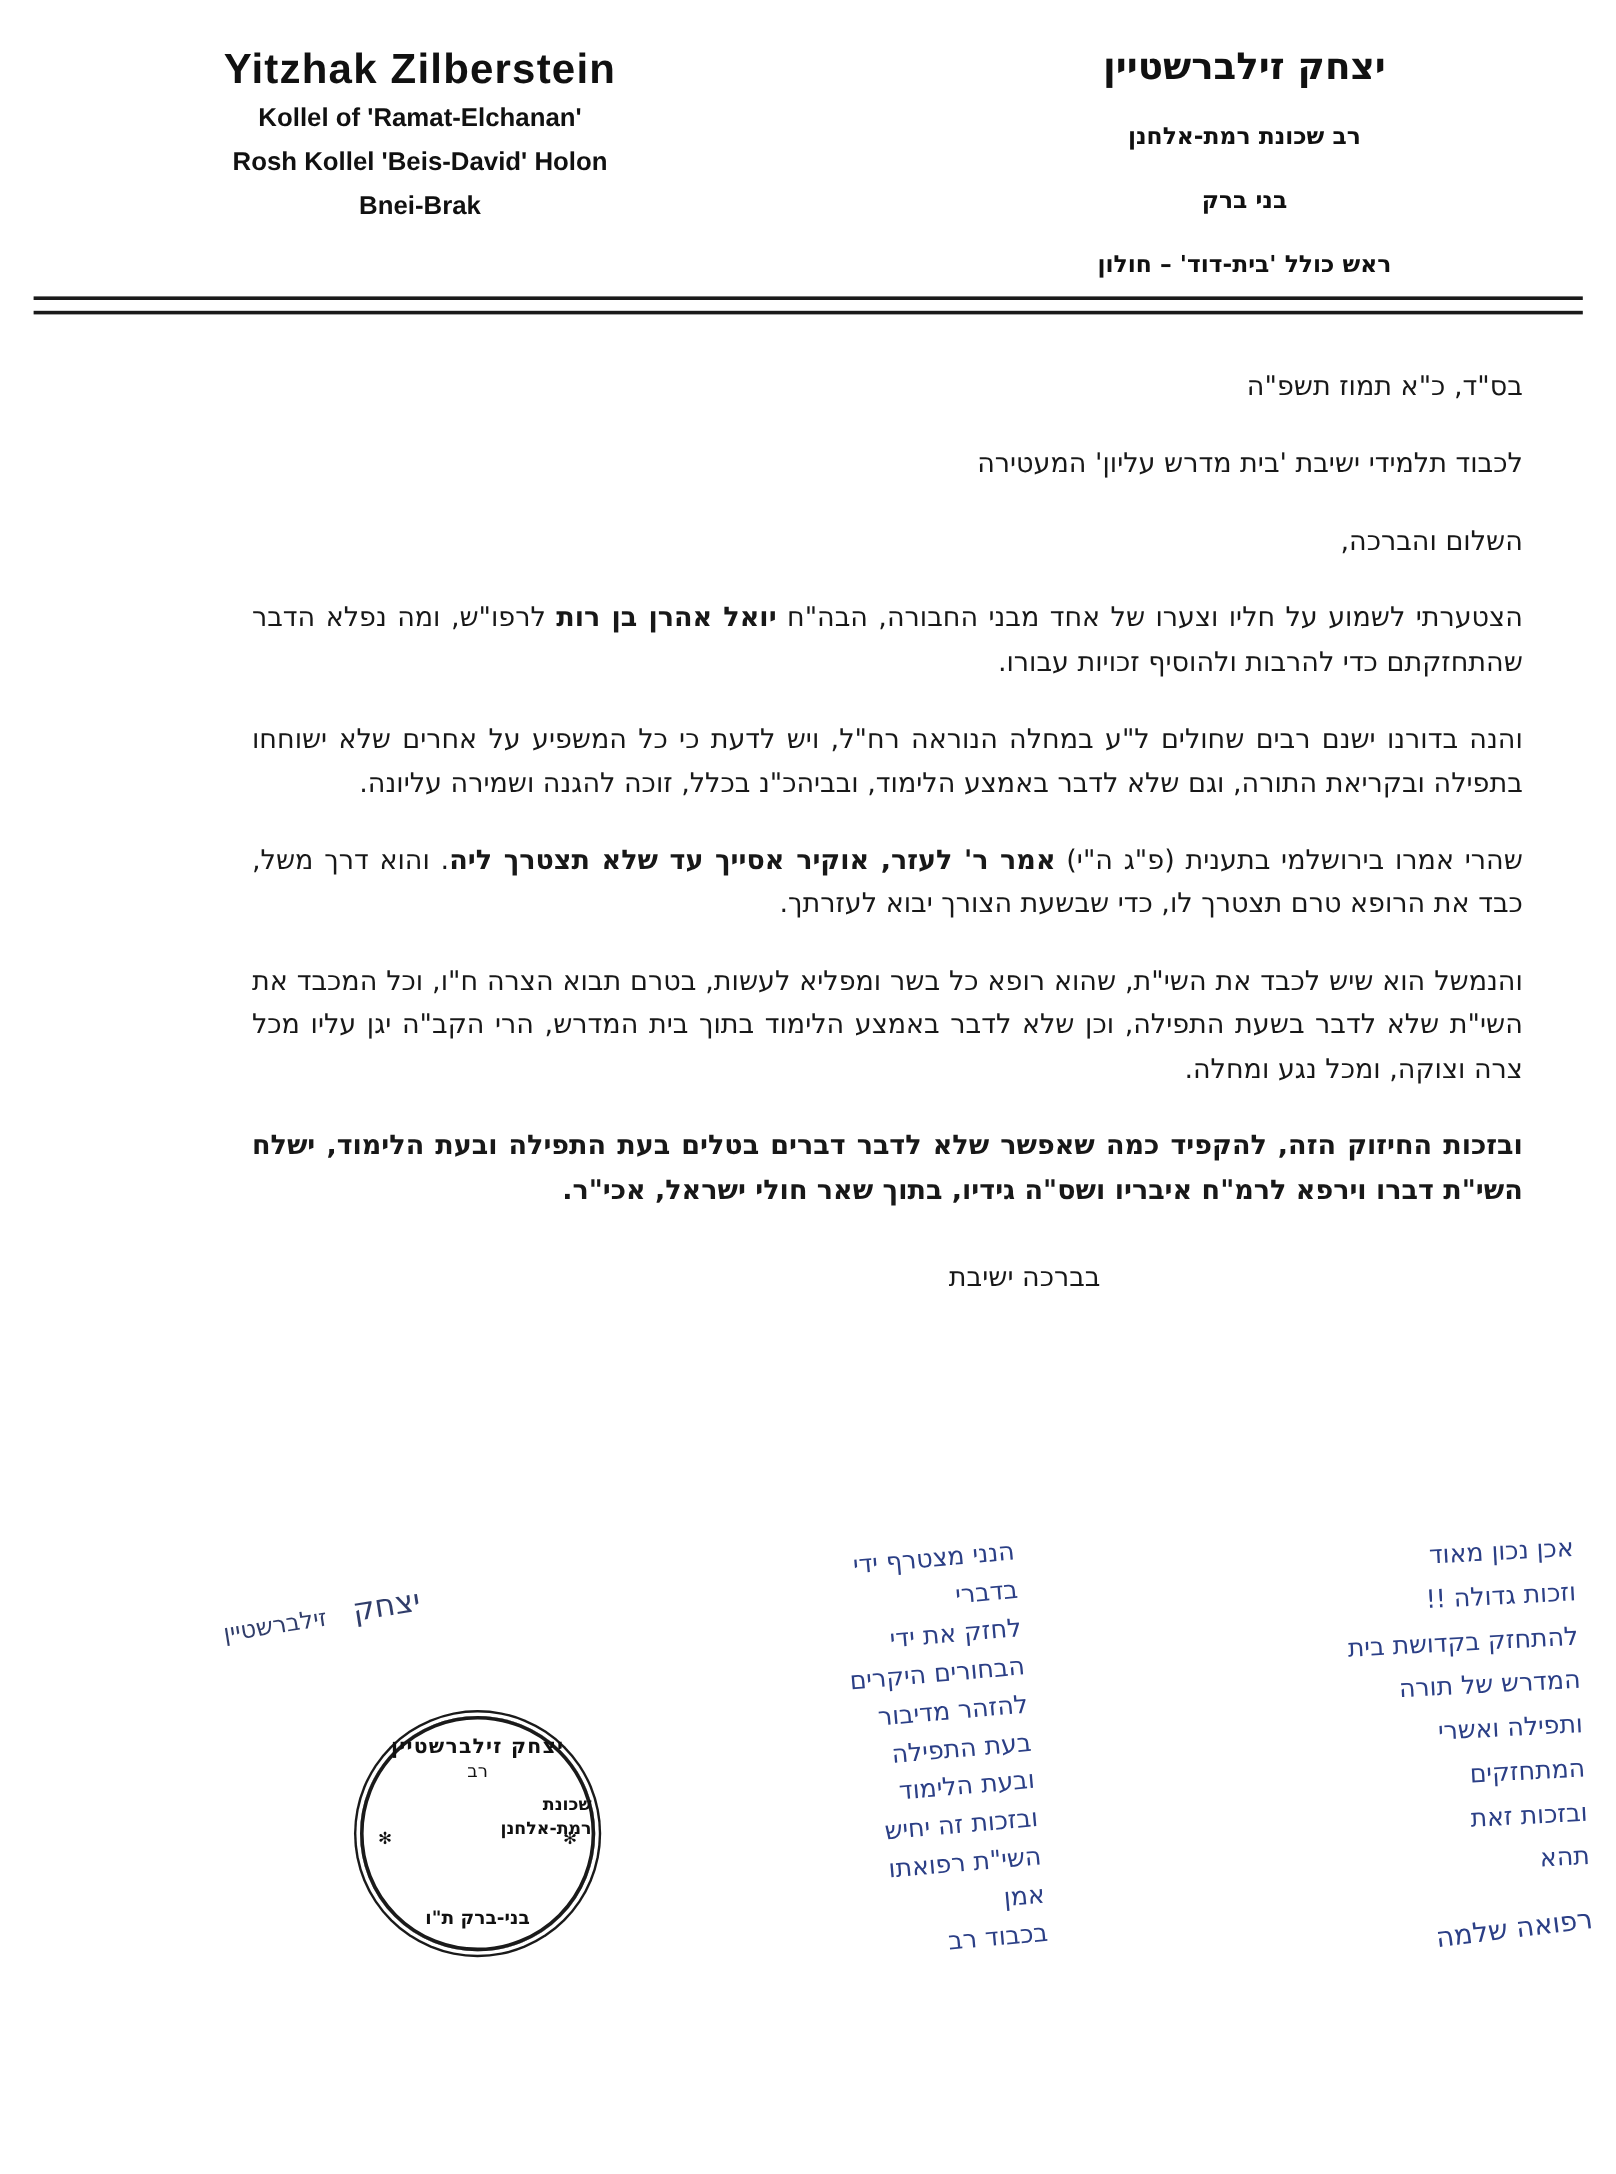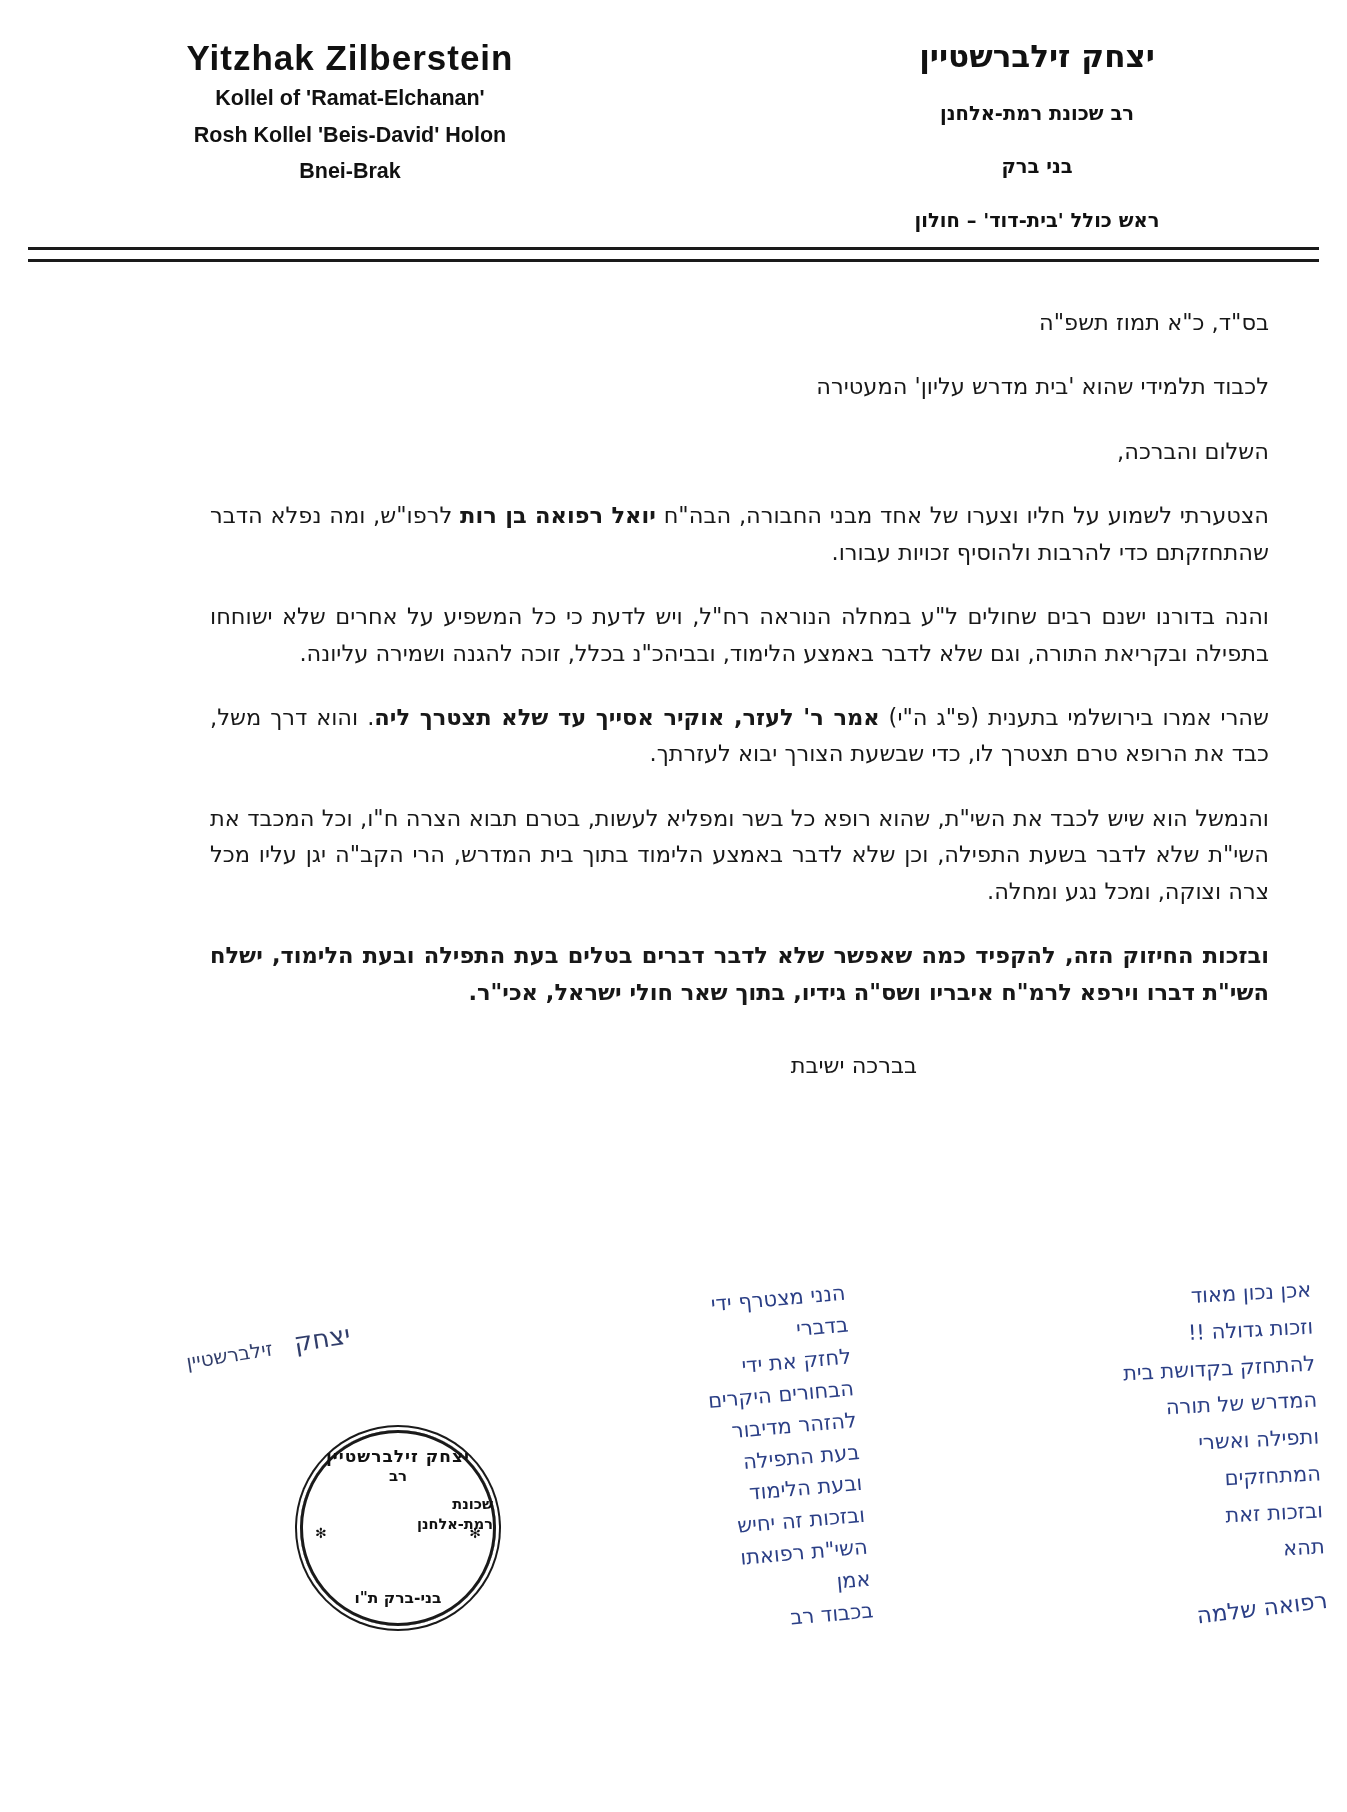--- a/index.html
+++ b/index.html
@@ -176,21 +176,21 @@
     text-align: center;
     font-size: 17px;
     font-weight: bold;
     letter-spacing: 1px;
   }
   .stamp-arc-top2 {
     position: absolute;
     top: 34px; left: 0; right: 0;
     text-align: center;
     font-size: 15px;
-    font-weight: bold;
+    font-weight: normal;
   }
   .stamp-mid {
     position: absolute;
     top: 62px; left: 0; right: 0;
     text-align: right;
     font-size: 14.5px;
     line-height: 1.35;
     font-weight: bold;
   }
   .stamp-arc-bottom {
@@ -261,26 +261,26 @@
     </div>
 
   </div>
 
   <div class="rule"></div>
 
   <div class="letter-body">
 
     <p class="date-line">בס"ד, כ"א תמוז תשפ"ה</p>
 
-    <p class="to-line">לכבוד תלמידי שהוא 'בית מדרש עליון' המעטירה</p>
+    <p class="to-line">לכבוד תלמידי ישיבת 'בית מדרש עליון' המעטירה</p>
 
     <p class="greet-line">השלום והברכה,</p>
 
     <p class="justify">
-      <span>הצטערתי לשמוע על חליו וצערו של אחד מבני החבורה, הבה"ח </span><span class="bold">יואל רפואה בן רות</span><span> לרפו"ש, ומה נפלא הדבר שהתחזקתם כדי להרבות ולהוסיף זכויות עבורו.</span>
+      <span>הצטערתי לשמוע על חליו וצערו של אחד מבני החבורה, הבה"ח </span><span class="bold">יואל אהרן בן רות</span><span> לרפו"ש, ומה נפלא הדבר שהתחזקתם כדי להרבות ולהוסיף זכויות עבורו.</span>
     </p>
 
     <p class="justify">והנה בדורנו ישנם רבים שחולים ל"ע במחלה הנוראה רח"ל, ויש לדעת כי כל המשפיע על אחרים שלא ישוחחו בתפילה ובקריאת התורה, וגם שלא לדבר באמצע הלימוד, ובביהכ"נ בכלל, זוכה להגנה ושמירה עליונה.</p>
 
     <p class="justify">
       <span>שהרי אמרו בירושלמי בתענית (פ"ג ה"י) </span><span class="bold">אמר ר' לעזר, אוקיר אסייך עד שלא תצטרך ליה</span><span>. והוא דרך משל, כבד את הרופא טרם תצטרך לו, כדי שבשעת הצורך יבוא לעזרתך.</span>
     </p>
 
     <p class="justify">והנמשל הוא שיש לכבד את השי"ת, שהוא רופא כל בשר ומפליא לעשות, בטרם תבוא הצרה ח"ו, וכל המכבד את השי"ת שלא לדבר בשעת התפילה, וכן שלא לדבר באמצע הלימוד בתוך בית המדרש, הרי הקב"ה יגן עליו מכל צרה וצוקה, ומכל נגע ומחלה.</p>
 

